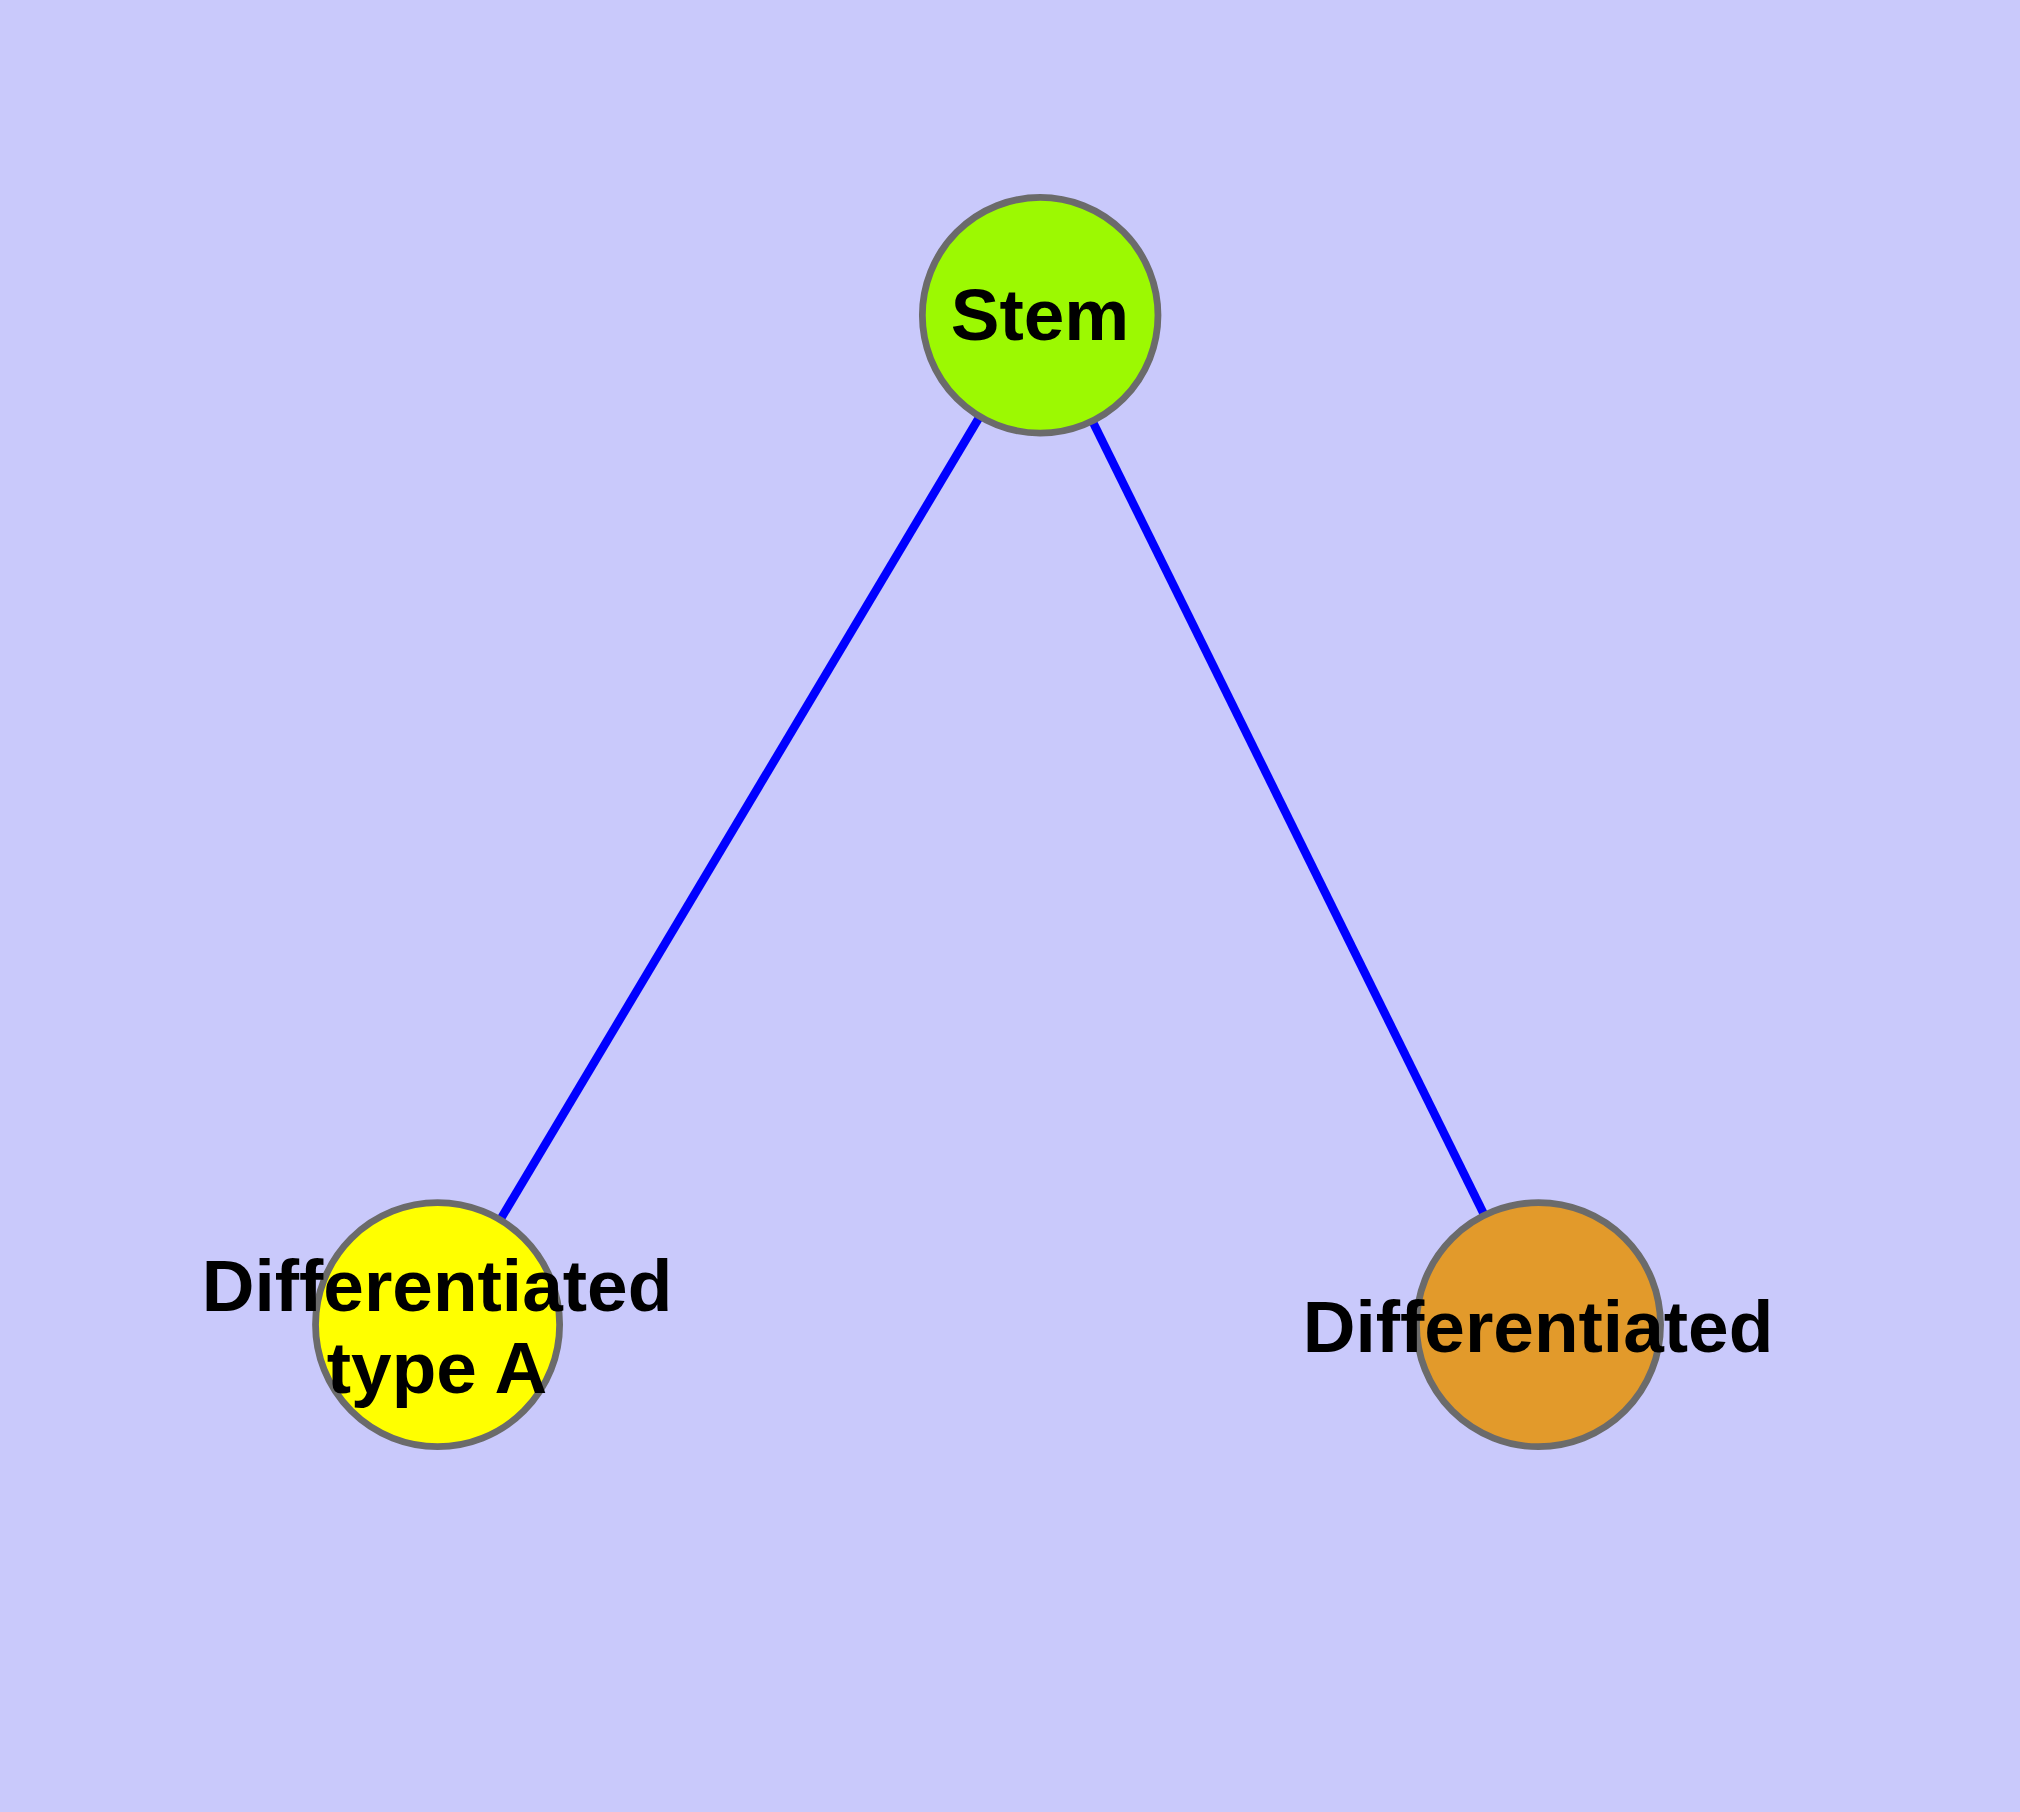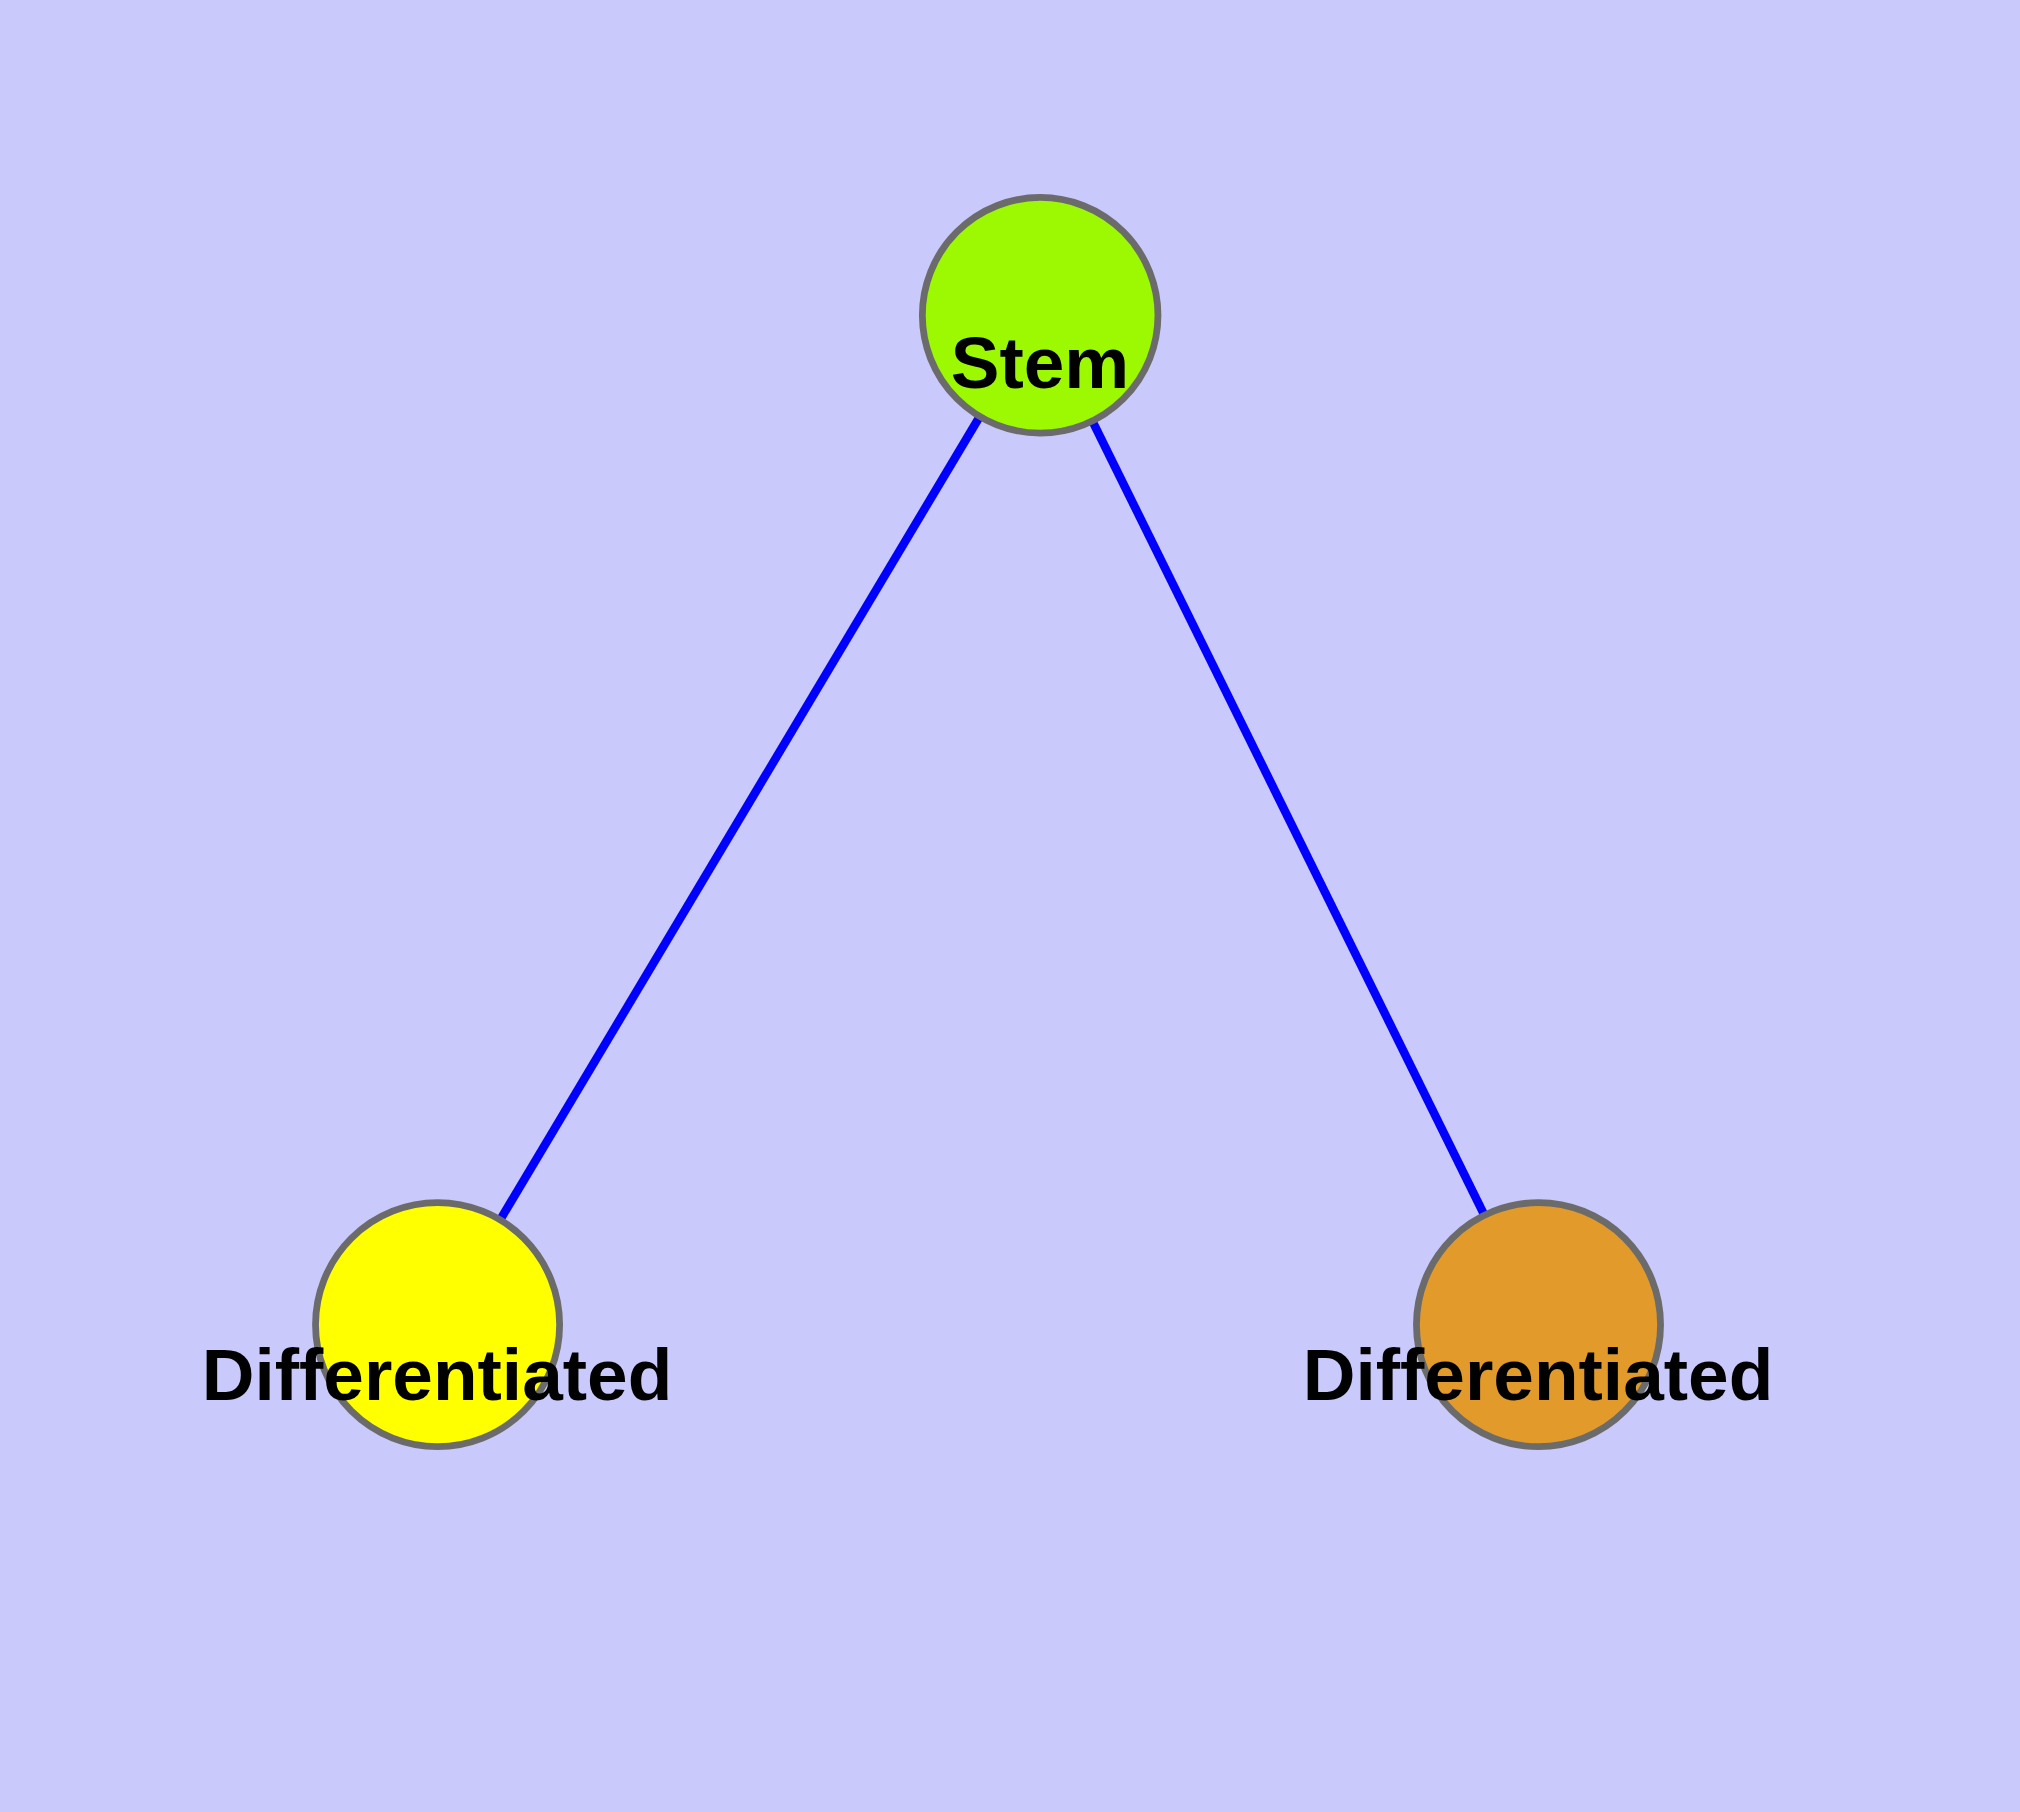--- a/index.html
+++ b/index.html
@@ -32,21 +32,20 @@
   }
   .node-label {
     position: absolute;
     color: #000000;
     font-weight: bold;
     text-align: center;
     white-space: nowrap;
     line-height: 1.12;
     pointer-events: none;
     transform: translate(-50%, -50%);
-    margin-top: 48px;
   }
   #label-stem {
     left: 1040px;
     top: 315px;
     font-size: 73px;
   }
   #label-type-a {
     left: 437px;
     top: 1327px;
     font-size: 73px;
@@ -75,20 +74,21 @@
       <circle cx="1227" cy="372" r="139" fill="#9cf902" stroke="#6b6b6b" stroke-width="8"></circle>
     </g>
   </svg>
 
   <div id="label-stem" class="node-label">
     <div>Stem</div>
   </div>
 
   <div id="label-type-a" class="node-label">
     <div>Differentiated</div>
+    <div>type A</div>
   </div>
 
   <div id="label-type-b" class="node-label">
     <div>Differentiated</div>
   </div>
 
 </div>
 
 
 </body></html>

